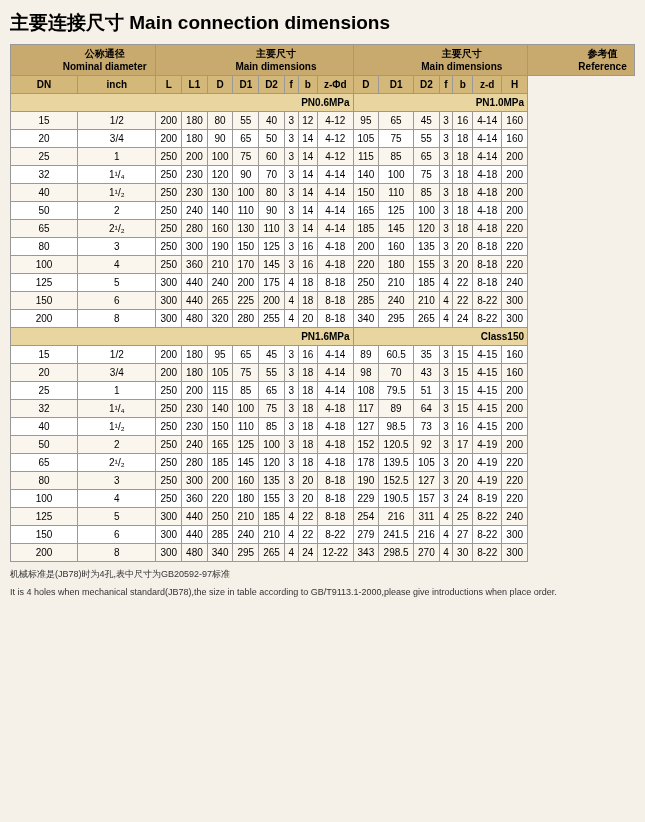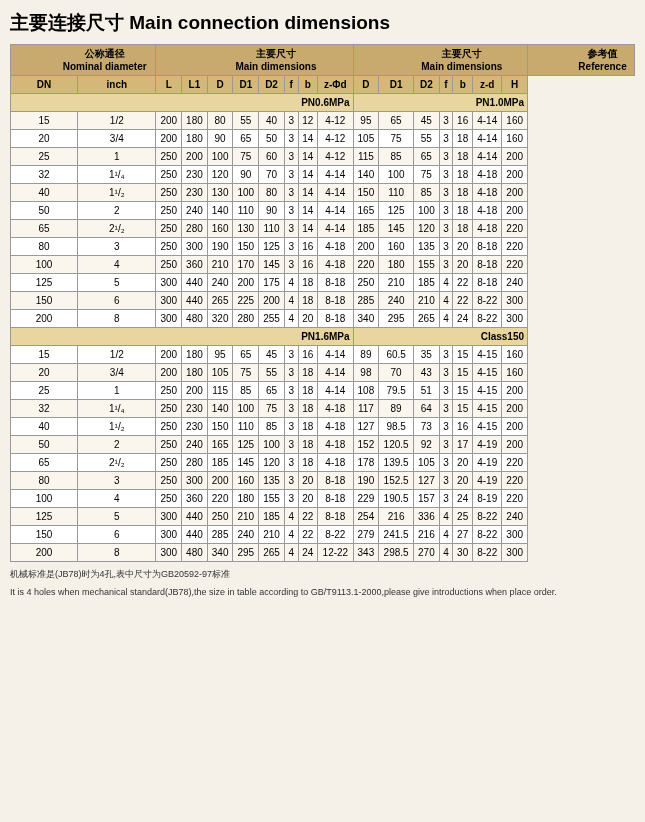--- a/index.html
+++ b/index.html
@@ -499,21 +499,21 @@
         <td>300</td>
         <td>440</td>
         <td>250</td>
         <td>210</td>
         <td>185</td>
         <td>4</td>
         <td>22</td>
         <td>8-18</td>
         <td>254</td>
         <td>216</td>
-        <td>336</td>
+        <td>311</td>
         <td>4</td>
         <td>25</td>
         <td>8-22</td>
         <td>240</td>
       </tr>
       <tr>
         <td>150</td>
         <td>6</td>
         <td>300</td>
         <td>440</td>

